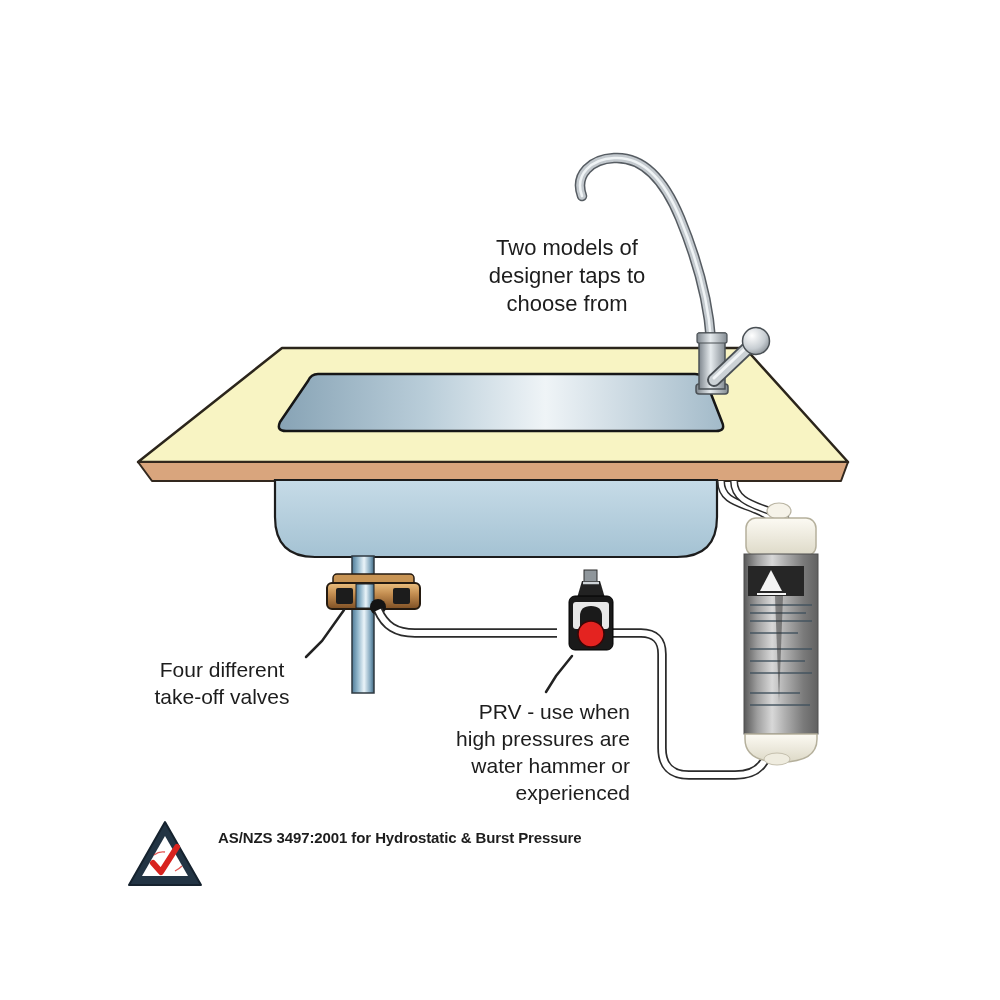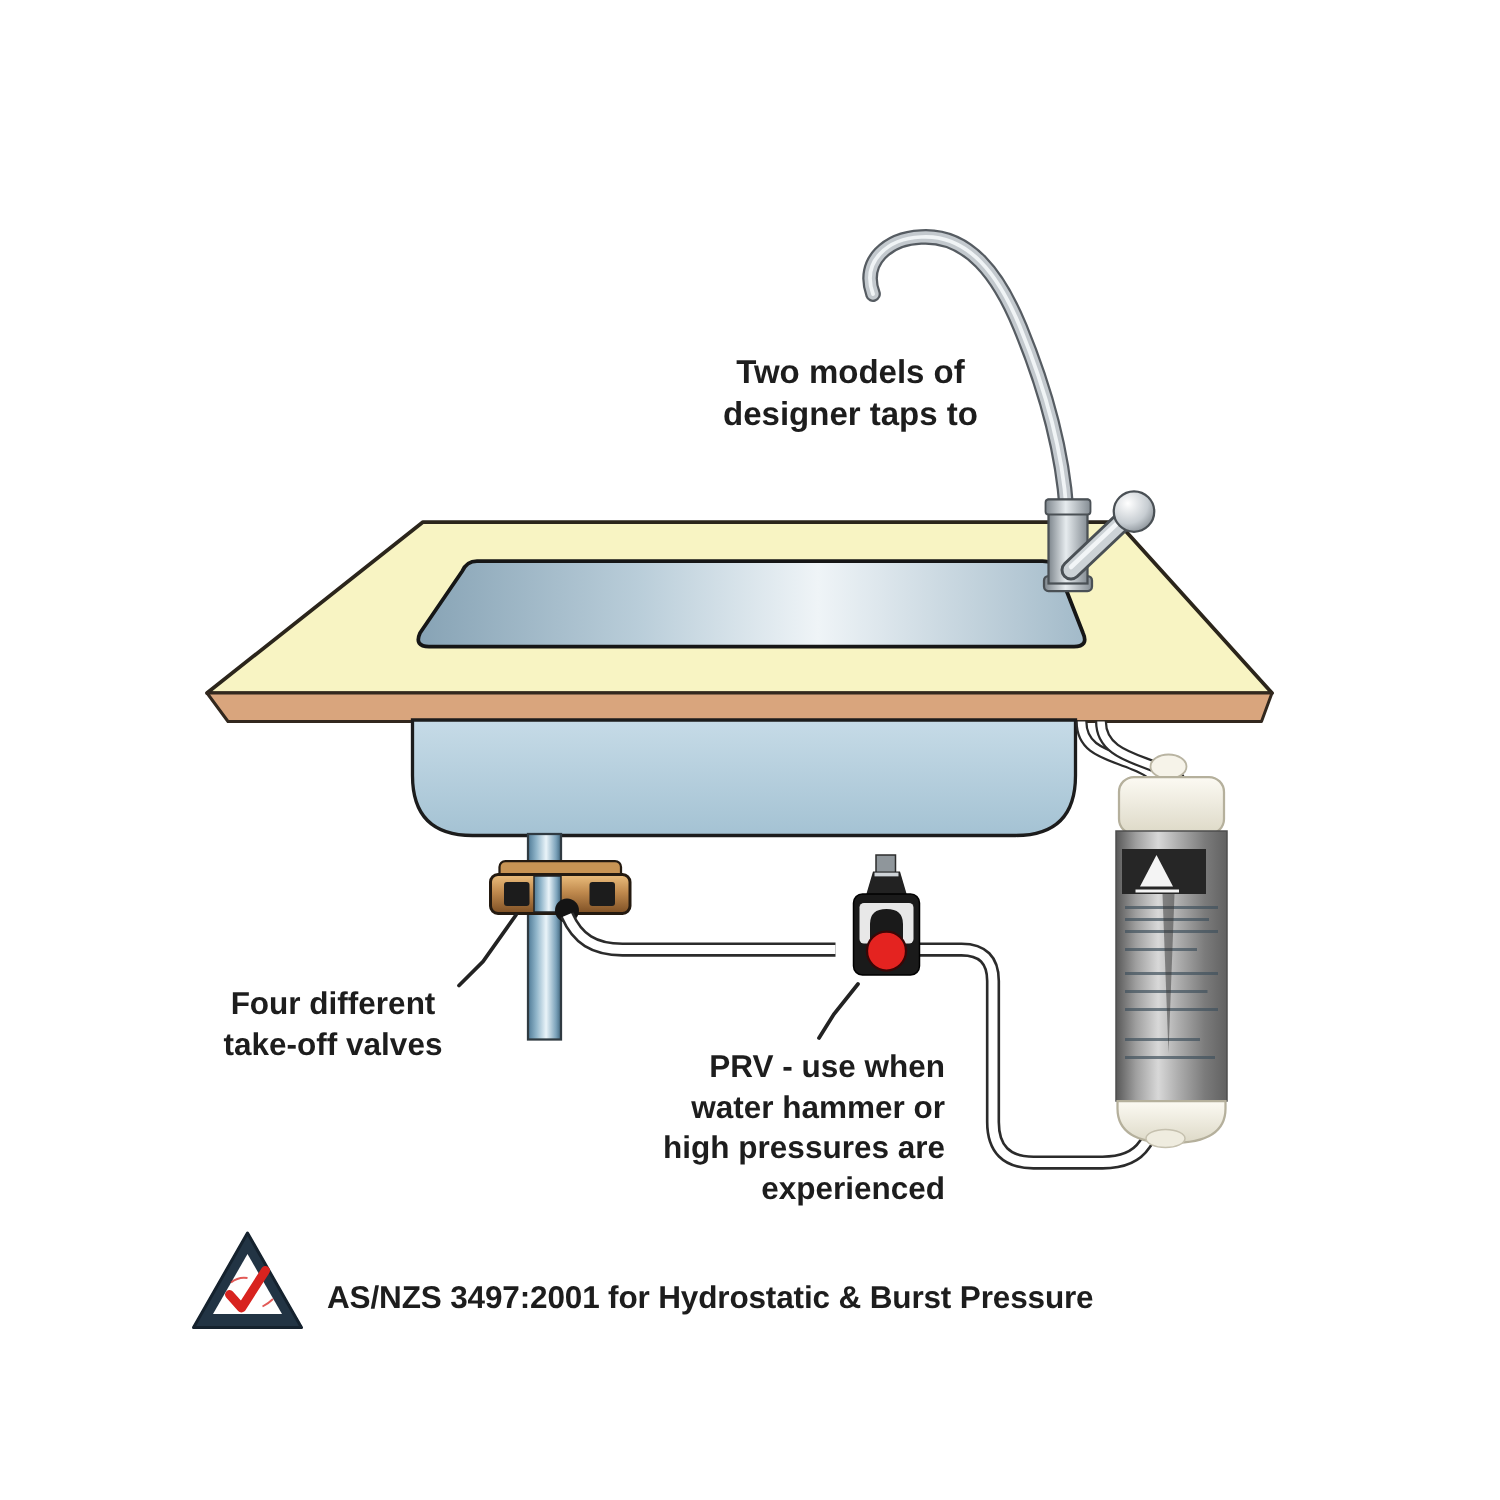--- a/index.html
+++ b/index.html
@@ -3,30 +3,30 @@
 <meta charset="utf-8">
 <style>
   html,body{margin:0;padding:0;}
   body{
     width:1000px;height:1000px;position:relative;background:#ffffff;
     font-family:"Liberation Sans", sans-serif;overflow:hidden;
   }
   .stage{position:absolute;left:0;top:0;width:1000px;height:1000px;}
   svg{position:absolute;left:0;top:0;}
   .label{
-    position:absolute;color:#1d1d1d;font-weight:700;text-align:center;
+    position:absolute;color:#1d1d1d;font-weight:400;text-align:center;
     -webkit-font-smoothing:antialiased;
   }
   .label div{white-space:nowrap;}
   .taps-label{left:437px;top:234px;width:260px;font-size:22px;line-height:28px;}
   .valves-label{left:102px;top:618px;width:240px;font-size:21px;line-height:27px;margin-top:38px;}
   .prv-label{left:370px;top:698px;width:260px;font-size:21px;line-height:27px;text-align:right;}
   .certs{
-    position:absolute;left:218px;top:852px;color:#1d1d1d;font-weight:700;
-    font-size:21px;line-height:27.5px;text-align:left;white-space:nowrap;
+    position:absolute;left:218px;top:824px;color:#1d1d1d;font-weight:700;
+    font-size:15px;line-height:27.5px;text-align:left;white-space:nowrap;
     letter-spacing:-0.1px;
   }
   .cert-logo{position:absolute;left:126px;top:819px;width:78px;height:78px;}
 </style>
 </head>
 <body>
 
 <div class="stage">
 
 <svg width="1000" height="1000" viewBox="0 0 1000 1000">
@@ -168,31 +168,32 @@
 
   <g fill="none" stroke="#222222" stroke-width="2.5" stroke-linecap="round">
     <path d="M306,657 L322,641 L344,610"></path>
     <path d="M546,692 L556,676 L572,656"></path>
   </g>
 </svg>
 
 <div class="label taps-label">
   <div>Two models of</div>
   <div>designer taps to</div>
+  <div>choose from</div>
 </div>
 
 <div class="label valves-label">
   <div>Four different</div>
   <div>take-off valves</div>
 </div>
 
 <div class="label prv-label">
   <div>PRV - use when</div>
+  <div>high pressures are</div>
   <div>water hammer or</div>
-  <div>high pressures are</div>
   <div>experienced</div>
 </div>
 
 <svg class="cert-logo" viewBox="0 0 78 78">
   <path d="M39,3 L75,66 L3,66 Z" fill="#223444" stroke="#15222e" stroke-width="2" stroke-linejoin="round"></path>
   <path d="M39,17 L62,57 L16,57 Z" fill="#ffffff"></path>
   <path d="M27,44 L35,53 L51,28" fill="none" stroke="#d8231f" stroke-width="6" stroke-linecap="round" stroke-linejoin="round"></path>
   <path d="M28,36 Q33,32 39,33" fill="none" stroke="#d8231f" stroke-width="1.3" opacity="0.75"></path>
   <path d="M49,52 Q53,50 56,47" fill="none" stroke="#d8231f" stroke-width="1.3" opacity="0.75"></path>
 </svg>

